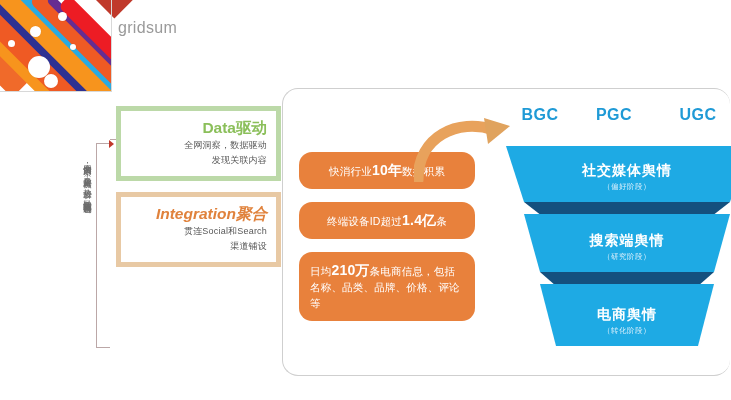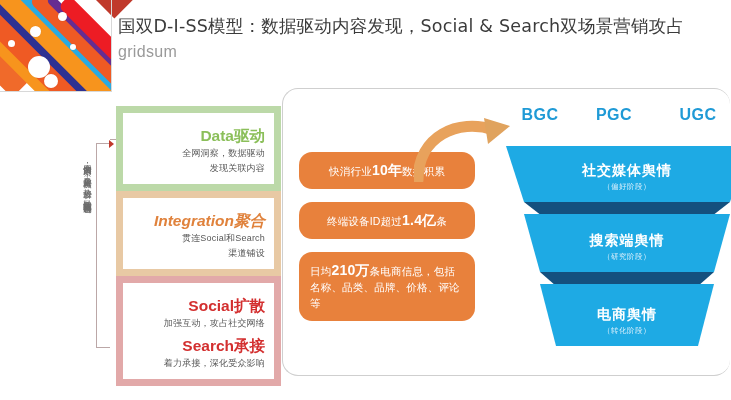--- a/index.html
+++ b/index.html
@@ -71,22 +71,22 @@
     border-top:4px solid transparent;border-bottom:4px solid transparent;
     border-left:5px solid #c0392b;
   }
   .vbracket-stem{
     position:absolute;left:110px;top:139px;width:18px;height:1px;background:#bba7a7;
   }
 
   
   .boxes{position:absolute;left:116px;top:106px;width:165px;}
   .kbox{
-    border:7px solid #000000;background:#fff;
-    padding:13px 9px 9px;
+    border:5px solid #000000;background:#fff;
+    padding:7px 9px 9px;margin-bottom:11px;
     box-sizing:border-box;
   }
   .kbox.green{border-color:#bcd9a8;}
   .kbox.orange{border-color:#e8c9a4;}
   .kbox.red{border-color:#e2a9a9;}
   .kbox .head{
     text-align:right;font-weight:bold;font-size:15.5px;line-height:19px;
   }
   .kbox.green .head{color:#8bbf5a;}
   .kbox.orange .head{color:#e0823c;font-style:italic;}
@@ -162,21 +162,20 @@
     <div class="dot" style="left:58px;top:12px;width:9px;height:9px;"></div>
     <div class="dot" style="left:28px;top:56px;width:22px;height:22px;"></div>
     <div class="dot" style="left:44px;top:74px;width:14px;height:14px;"></div>
     <div class="dot" style="left:8px;top:40px;width:7px;height:7px;"></div>
     <div class="dot" style="left:70px;top:44px;width:6px;height:6px;"></div>
   </div>
   <div class="corner-red"></div>
   <div class="corner-edge"></div>
 
   <div class="header">
-    <div class="title">国双D-I-SS模型：数据驱动内容发现，Social &amp; Search双场景营销攻占</div>
     <div class="sub">gridsum</div>
   </div>
 
   <div class="vcaption">全网舆情洞察，受众兴趣点分析，热搜分析，民意数据反哺内容再制造</div>
   <div class="vbracket-stem"></div>
   <div class="vbracket">
     <div class="tip"></div>
   </div>
 
   <div class="boxes">
@@ -186,26 +185,20 @@
       <div class="desc">全网洞察，数据驱动</div>
       <div class="desc">发现关联内容</div>
     </div>
 
     <div class="kbox orange">
       <div class="head">Integration聚合</div>
       <div class="desc">贯连Social和Search</div>
       <div class="desc">渠道铺设</div>
     </div>
 
-    <div class="kbox red">
-      <div class="head">Social扩散</div>
-      <div class="desc">加强互动，攻占社交网络</div>
-      <div class="head c2">Search承接</div>
-      <div class="desc">着力承接，深化受众影响</div>
-    </div>
 
   </div>
 
   <div class="panel"></div>
 
   <div class="pills">
 
     <div class="pill">
       <span>快消行业</span><b>10年</b><span>数据积累</span>
     </div>

